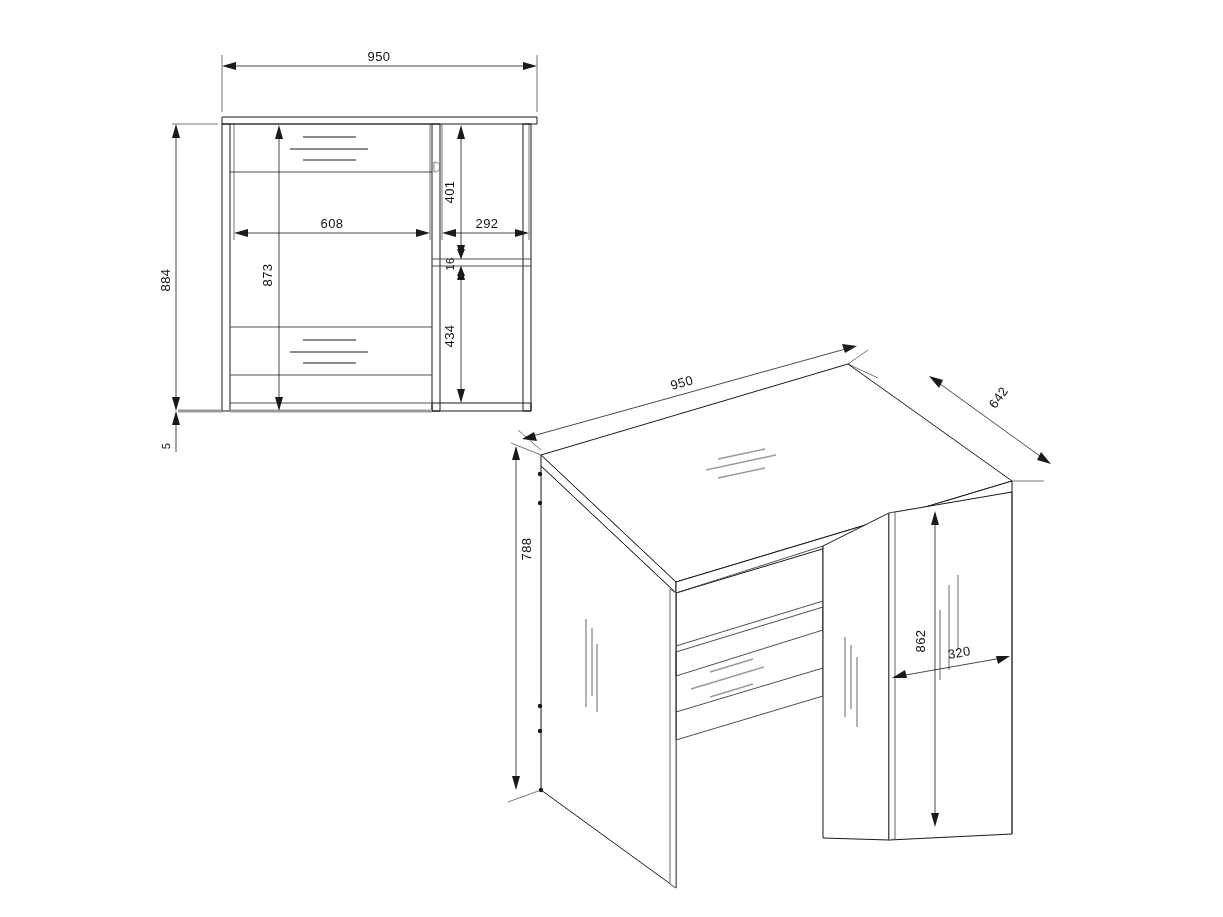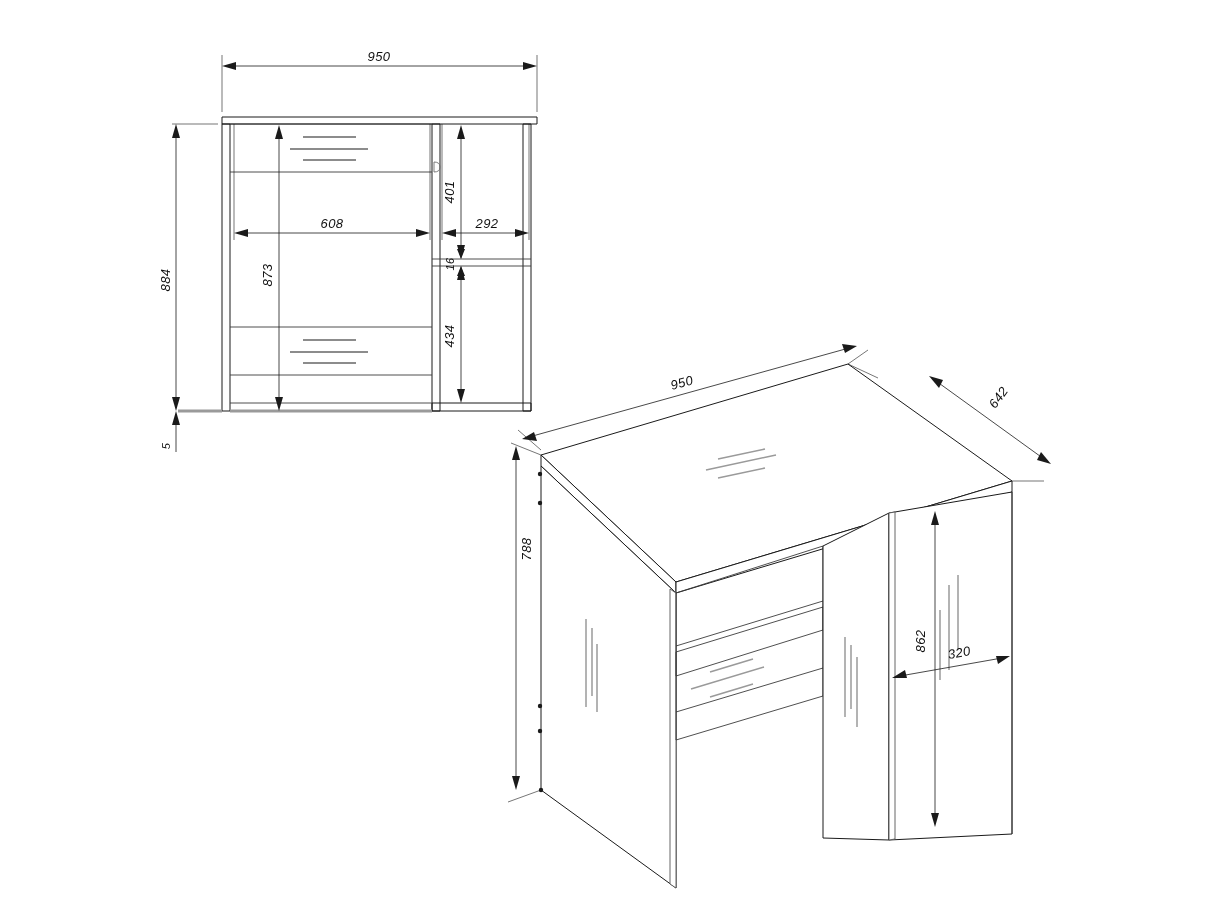--- a/index.html
+++ b/index.html
@@ -12,21 +12,20 @@
     width: 1223px;
     height: 917px;
     font-family: "Liberation Sans", sans-serif;
     overflow: hidden;
   }
   #drawing-root {
     position: relative;
     width: 1223px;
     height: 917px;
     background: #ffffff;
-    font-style: italic;
   }
   svg#drawing {
     display: block;
     width: 1223px;
     height: 917px;
     background: #ffffff;
   }
   .edge        { stroke: #1a1a1a; stroke-width: 1;   fill: none; }
   .edge-thin   { stroke: #3b3b3b; stroke-width: 0.9; fill: none; }
   .edge-light  { stroke: #6e6e6e; stroke-width: 0.9; fill: none; }

